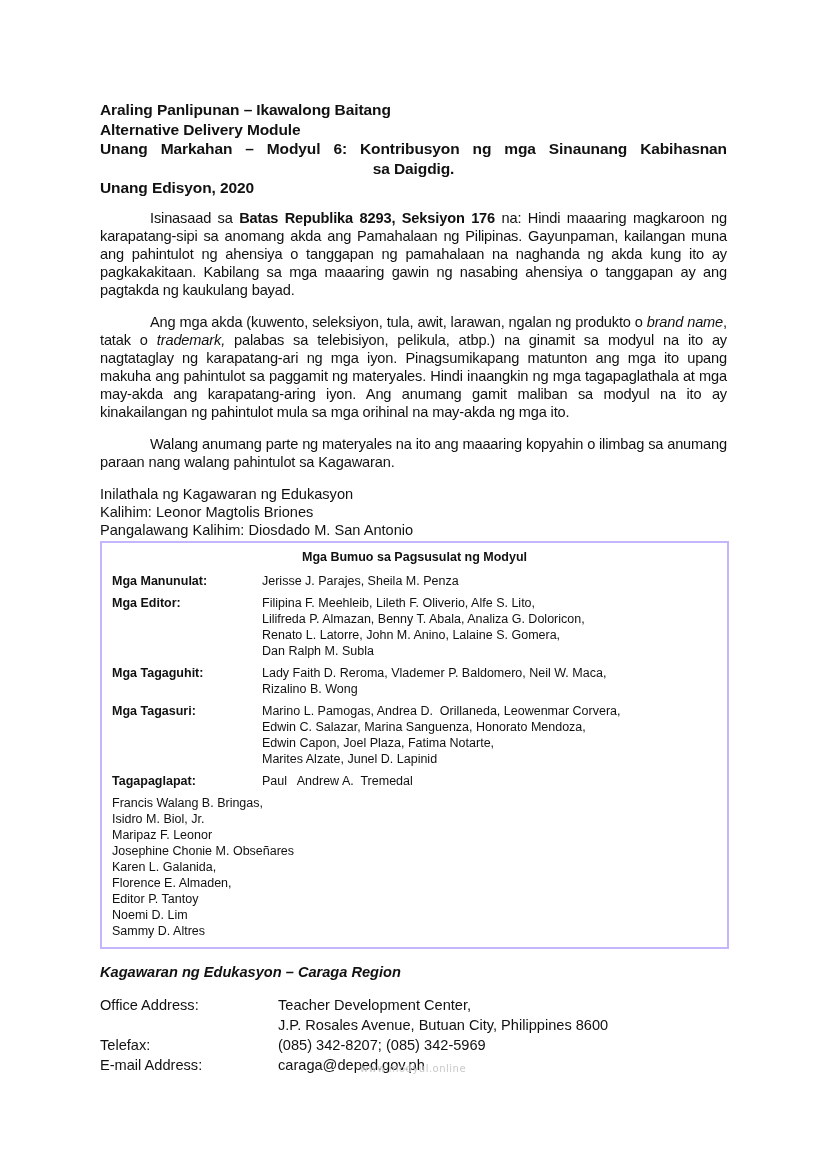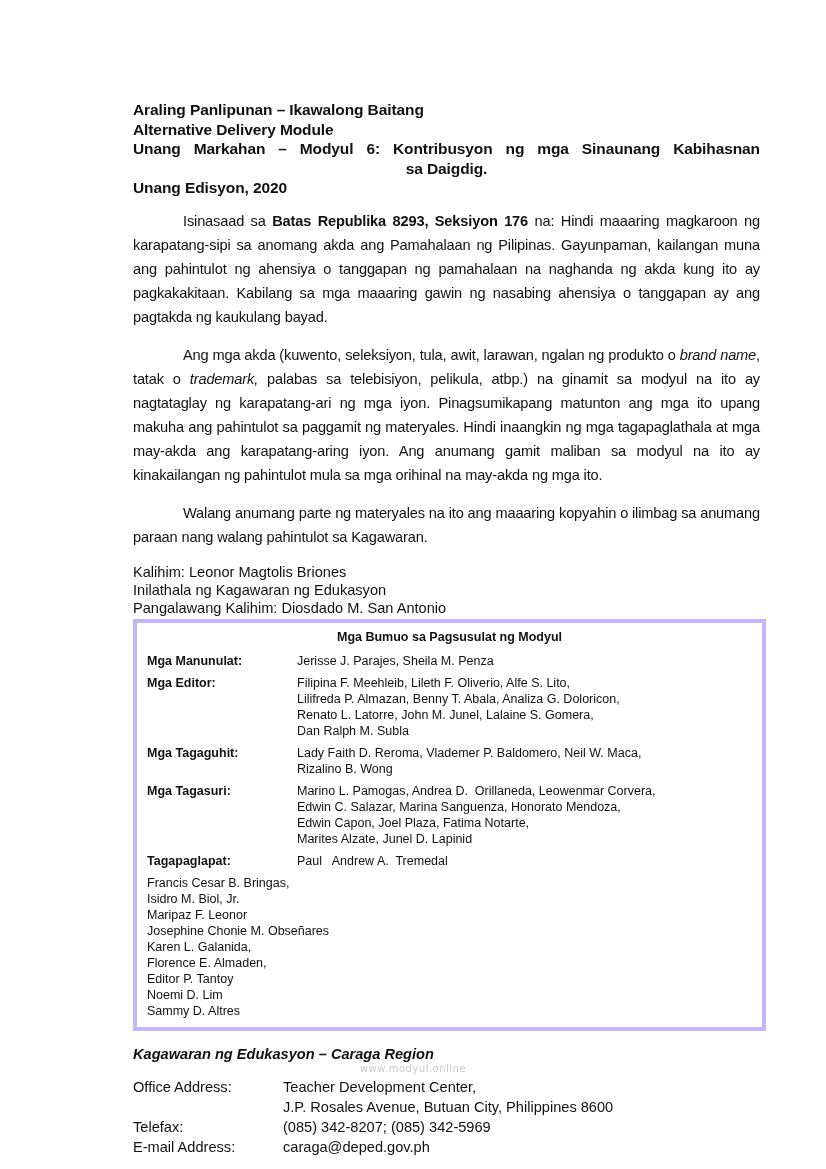--- a/index.html
+++ b/index.html
@@ -1,37 +1,37 @@
 <!DOCTYPE html>
 <html><head>
 <meta charset="utf-8">
 <style>
   html, body { margin: 0; padding: 0; background: #ffffff; }
   body { width: 826px; height: 1169px; position: relative; overflow: hidden;
          font-family: "Liberation Sans", sans-serif; color: #111; }
-  .page { position: absolute; left: 100px; top: 100px; width: 627px; margin-left: 33px; }
+  .page { position: absolute; left: 100px; top: 100px; width: 627px; }
   .hdr { font-weight: bold; font-size: 15.5px; line-height: 19.5px; letter-spacing: -0.1px; }
   .hdr .just { text-align: justify; text-align-last: justify; }
   .hdr .center { text-align: center; }
-  p.body { font-size: 14.6px; line-height: 24px; margin: 0; text-align: justify; text-indent: 50px; letter-spacing: -0.15px; }
+  p.body { font-size: 14.6px; line-height: 18px; margin: 0; text-align: justify; text-indent: 50px; letter-spacing: -0.15px; }
   .p1 { margin-top: 11px !important; }
   .p2 { margin-top: 14px !important; }
   .p3 { margin-top: 14px !important; }
   .pub { margin-top: 14px; font-size: 14.6px; line-height: 18px; }
-  .box { margin-top: 2px; border: 4px solid #c4b5fd; padding: 6px 10px 8px 10px; width: 605px; }
+  .box { margin-top: 2px; border: 2px solid #c4b5fd; padding: 6px 10px 8px 10px; width: 605px; }
   .box-title { text-align: center; font-weight: bold; font-size: 12.5px; line-height: 16px; margin-bottom: 8px; }
   .row { display: flex; font-size: 12.5px; line-height: 16px; margin-bottom: 6px; }
   .row:last-child { margin-bottom: 0; }
   .row .lbl { width: 150px; font-weight: bold; flex: none; }
   .row .val div { white-space: pre; }
   .printed { margin-top: 10px; font-weight: bold; font-size: 14.6px; line-height: 18px; }
   .printed .blank { display: inline-block; width: 165px; border-bottom: 1.5px solid #111; height: 14px; vertical-align: baseline; }
   .region { margin-top: 14px; font-weight: bold; font-size: 14.6px; line-height: 18px; font-style: italic; }
   .contact { margin-top: 14px; font-size: 14.6px; line-height: 20px; }
-  .contact .crow { display: flex; }
+  .contact .crow { display: flex; gap: 28px; }
   .contact .clbl { width: 150px; flex: none; }
   .watermark { position: absolute; left: 0; width: 826px; top: 1063px; text-align: center;
                font-family: "DejaVu Sans", sans-serif; font-size: 10px; color: #c9c9c9; letter-spacing: 0.5px; }
 </style>
 </head>
 <body>
 
 <div class="page">
   <div class="hdr">
     <div>Araling Panlipunan – Ikawalong Baitang</div>
@@ -41,40 +41,40 @@
     <div>Unang Edisyon, 2020</div>
   </div>
 
   <p class="body p1"><span>Isinasaad sa </span><b>Batas Republika 8293, Seksiyon 176</b><span> na: Hindi maaaring magkaroon ng karapatang-sipi sa anomang akda ang Pamahalaan ng Pilipinas. Gayunpaman, kailangan muna ang pahintulot ng ahensiya o tanggapan ng pamahalaan na naghanda ng akda kung ito ay pagkakakitaan. Kabilang sa mga maaaring gawin ng nasabing ahensiya o tanggapan ay ang pagtakda ng kaukulang bayad.</span></p>
 
   <p class="body p2"><span>Ang mga akda (kuwento, seleksiyon, tula, awit, larawan, ngalan ng produkto o </span><i>brand name</i><span>, tatak o </span><i>trademark,</i><span> palabas sa telebisiyon, pelikula, atbp.) na ginamit sa modyul na ito ay nagtataglay ng karapatang-ari ng mga iyon. Pinagsumikapang matunton ang mga ito upang makuha ang pahintulot sa paggamit ng materyales. Hindi inaangkin ng mga tagapaglathala at mga may-akda ang karapatang-aring iyon. Ang anumang gamit maliban sa modyul na ito ay kinakailangan ng pahintulot mula sa mga orihinal na may-akda ng mga ito.</span></p>
 
   <p class="body p3">Walang anumang parte ng materyales na ito ang maaaring kopyahin o ilimbag sa anumang paraan nang walang pahintulot sa Kagawaran.</p>
 
   <div class="pub">
+    <div>Inilathala ng Kagawaran ng Edukasyon</div>
     <div>Kalihim: Leonor Magtolis Briones</div>
-    <div>Inilathala ng Kagawaran ng Edukasyon</div>
     <div>Pangalawang Kalihim: Diosdado M. San Antonio</div>
   </div>
 
   <div class="box">
     <div class="box-title">Mga Bumuo sa Pagsusulat ng Modyul</div>
     <div id="credit-rows">
         <div class="row">
           <div class="lbl">Mga Manunulat:</div>
           <div class="val">
             <div>Jerisse J. Parajes, Sheila M. Penza</div>
           </div>
         </div>
         <div class="row">
           <div class="lbl">Mga Editor:</div>
           <div class="val">
             <div>Filipina F. Meehleib, Lileth F. Oliverio, Alfe S. Lito,</div>
             <div>Lilifreda P. Almazan, Benny T. Abala, Analiza G. Doloricon,</div>
-            <div>Renato L. Latorre, John M. Junel, Lalaine S. Gomera,</div>
+            <div>Renato L. Latorre, John M. Anino, Lalaine S. Gomera,</div>
             <div>Dan Ralph M. Subla</div>
           </div>
         </div>
         <div class="row">
           <div class="lbl">Mga Tagaguhit:</div>
           <div class="val">
             <div>Lady Faith D. Reroma, Vlademer P. Baldomero, Neil W. Maca,</div>
             <div>Rizalino B. Wong</div>
           </div>
         </div>
@@ -88,21 +88,21 @@
           </div>
         </div>
         <div class="row">
           <div class="lbl">Tagapaglapat:</div>
           <div class="val">
             <div>Paul   Andrew A.  Tremedal</div>
           </div>
         </div>
         <div class="row">
           <div class="val">
-            <div>Francis Cesar B. Bringas,</div>
+            <div>Francis Walang B. Bringas,</div>
             <div>Isidro M. Biol, Jr.</div>
             <div>Maripaz F. Leonor</div>
             <div>Josephine Chonie M. Obseñares</div>
             <div>Karen L. Galanida,</div>
             <div>Florence E. Almaden,</div>
             <div>Editor P. Tantoy</div>
             <div>Noemi D. Lim</div>
             <div>Sammy D. Altres</div>
           </div>
         </div>

